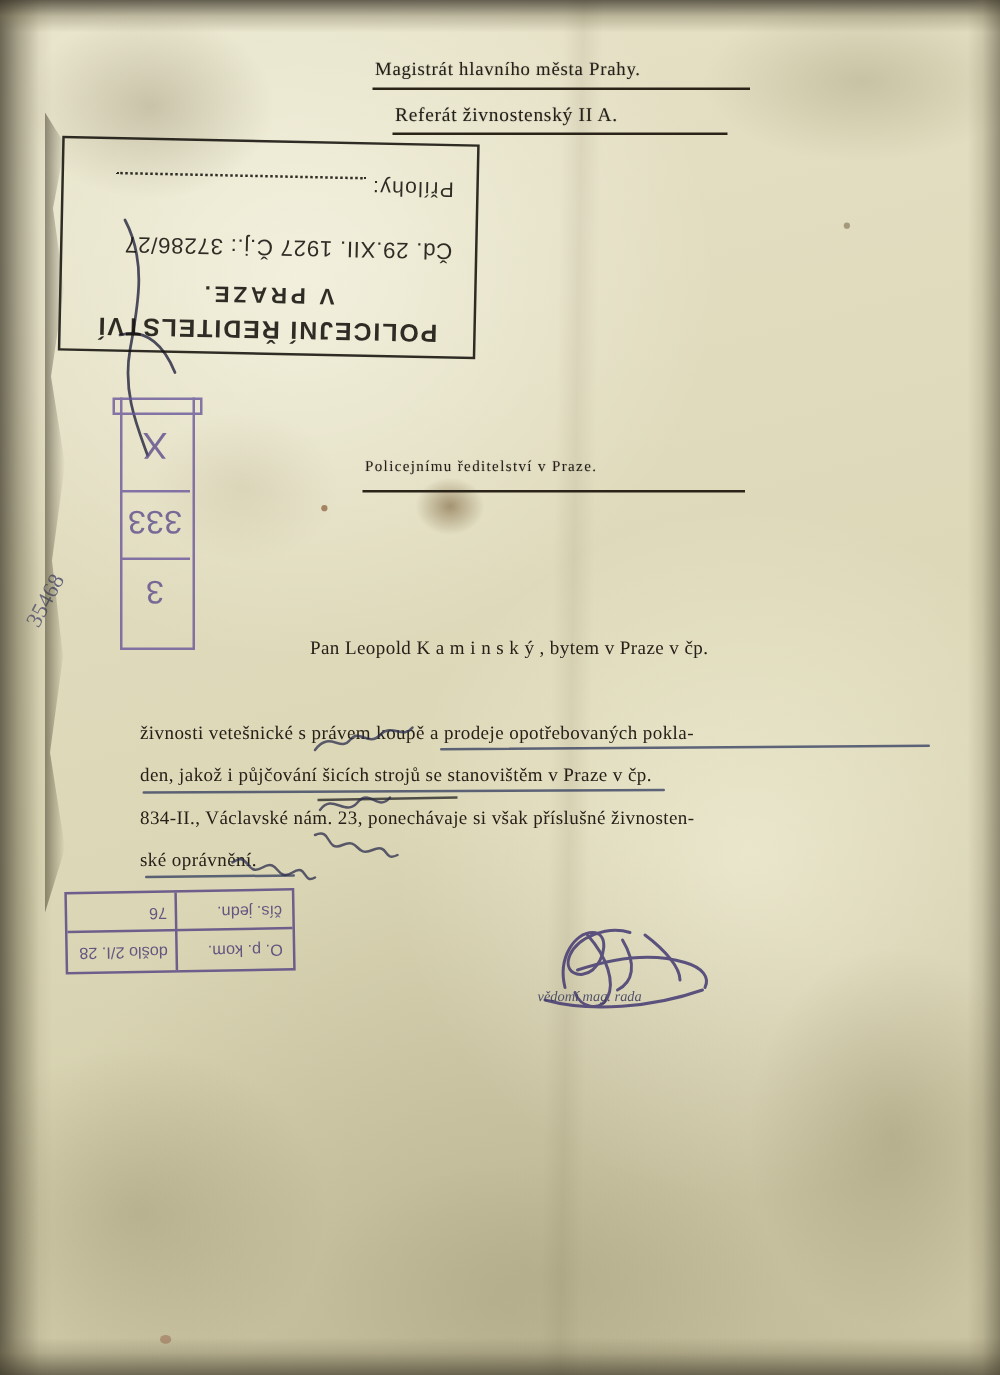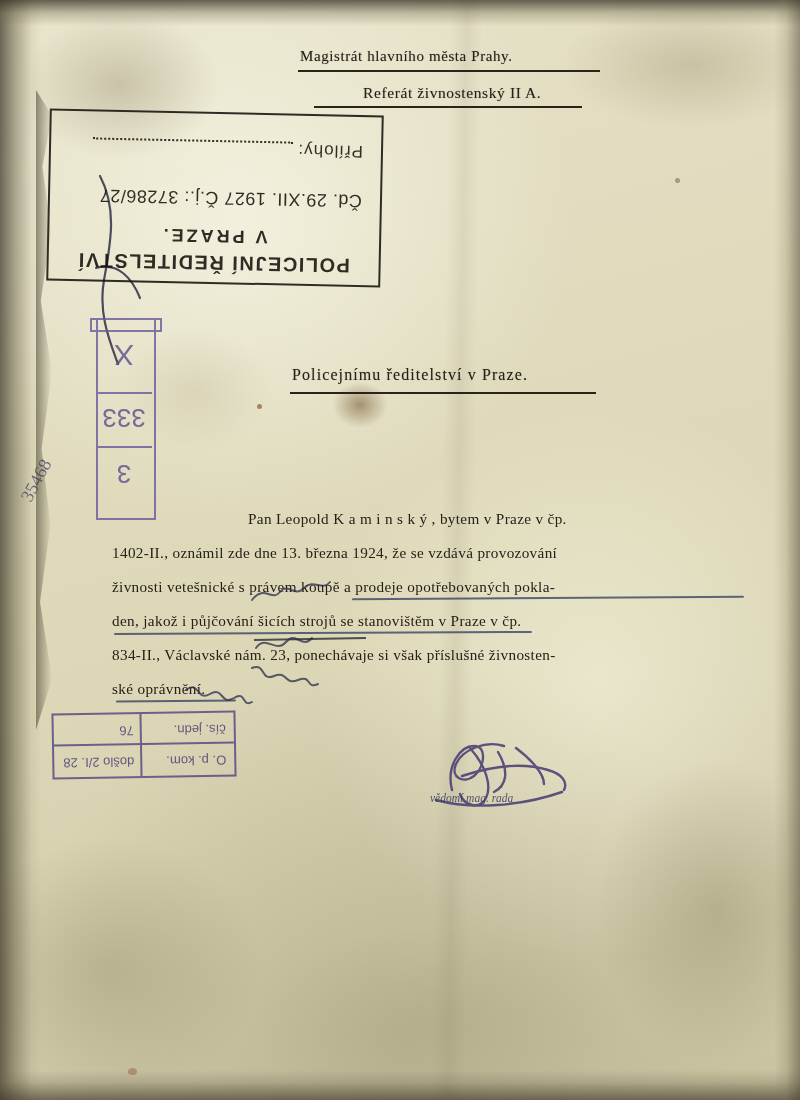--- a/index.html
+++ b/index.html
@@ -69,27 +69,27 @@
   
   .typed {
     position: absolute;
     font-family: "Liberation Serif", serif;
     color: #241f18;
     letter-spacing: 0.6px;
     white-space: nowrap;
     text-shadow: 0 0 1px rgba(40,34,24,0.35);
   }
   .hdr1 { left: 300px; top: 48px;  font-size: 15px; }
-  .hdr2 { left: 316px; top: 84px;  font-size: 15.5px; margin-left: 47px; }
+  .hdr2 { left: 316px; top: 84px;  font-size: 15.5px; }
   .hdr-rule-1 { position: absolute; left: 298px; top: 70px; width: 302px; height: 1.6px; background: #2a2318; }
   .hdr-rule-2 { position: absolute; left: 314px; top: 106px; width: 268px; height: 1.6px; background: #2a2318; }
 
   .place { left: 470px; top: 146px; font-size: 15.5px; }
 
-  .addr { left: 292px; top: 366px; font-size: 16px; letter-spacing: 1.1px; }
+  .addr { left: 292px; top: 366px; font-size: 12px; letter-spacing: 1.1px; }
   .addr-rule { position: absolute; left: 290px; top: 392px; width: 306px; height: 1.8px; background: #2a2318; }
 
   .body-line {
     position: absolute;
     left: 112px;
     font-size: 15.2px;
     color: #262019;
     white-space: nowrap;
     letter-spacing: 0.35px;
   }
@@ -241,21 +241,20 @@
   <div class="typed hdr1">Magistrát hlavního města Prahy.</div>
   <div class="hdr-rule-1"></div>
   <div class="typed hdr2">Referát živnostenský II A.</div>
   <div class="hdr-rule-2"></div>
 
 
   <div class="typed addr">Policejnímu ředitelství v Praze.</div>
   <div class="addr-rule"></div>
 
   <div class="body-line bl1">Pan Leopold K a m i n s k ý , bytem v Praze v čp.</div>
-  <div class="body-line bl2">1402-II., oznámil zde dne 13. března 1924, že se vzdává provozování</div>
   <div class="body-line bl4">den, jakož i půjčování šicích strojů se stanovištěm v Praze v čp.</div>
   <div class="body-line bl3">živnosti vetešnické s právem koupě a prodeje opotřebovaných pokla-</div>
   <div class="body-line bl5">834-II., Václavské nám. 23, ponechávaje si však příslušné živnosten-</div>
   <div class="body-line bl6">ské oprávnění.</div>
 
   <div class="pen-underline pu1"></div>
   <div class="pen-underline pu2"></div>
   <div class="pen-underline pu3"></div>
   <div class="strike st1"></div>
 

